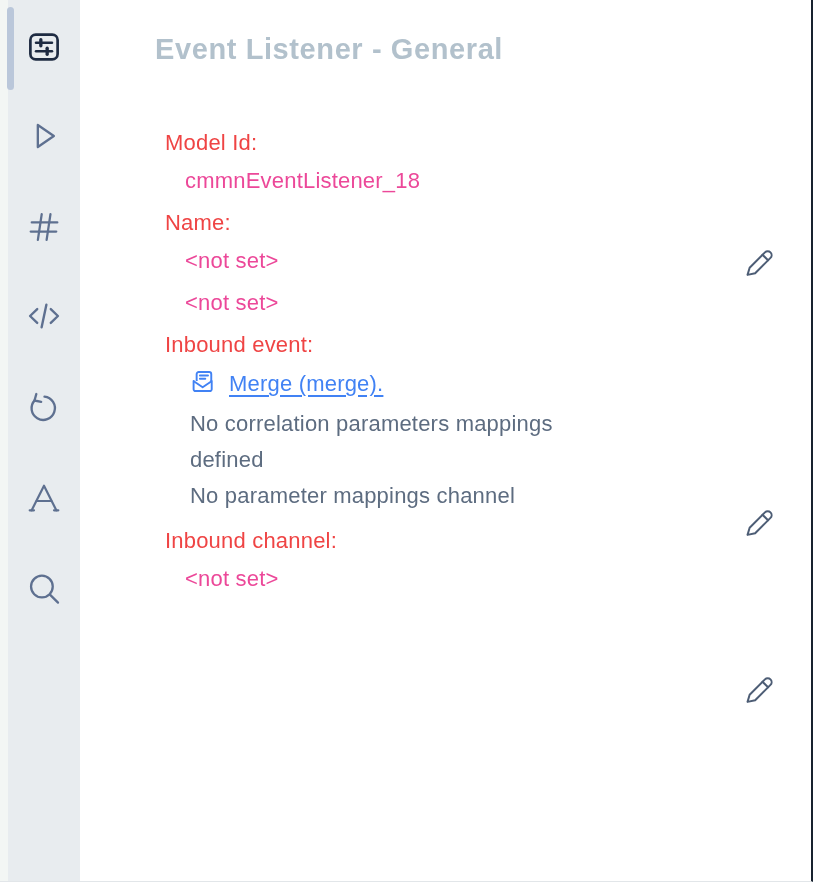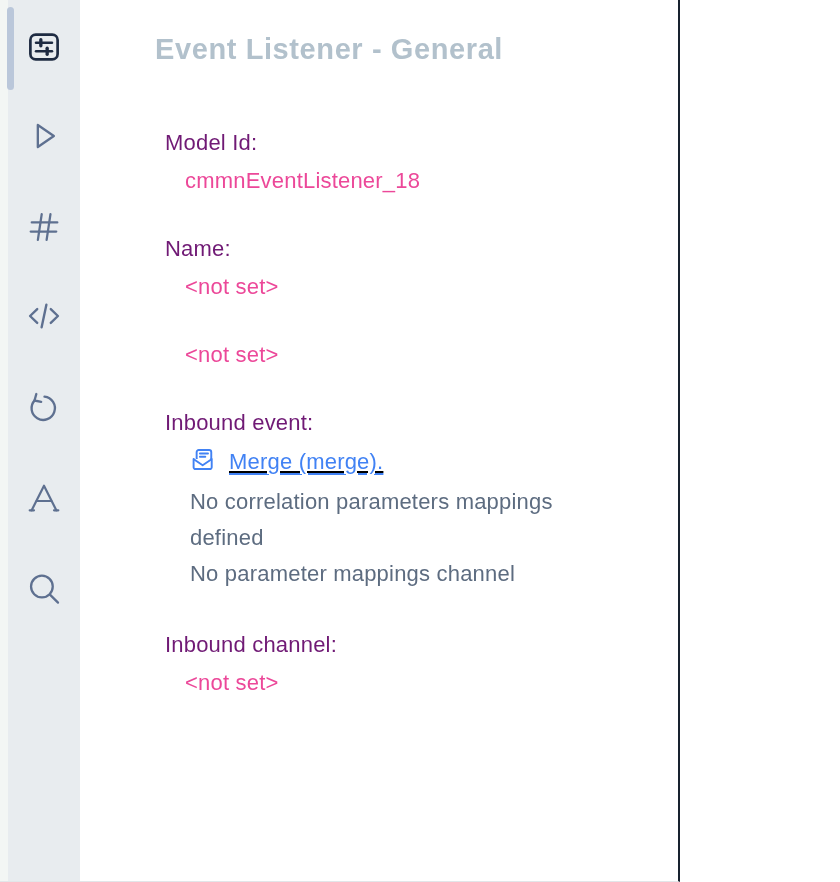--- a/index.html
+++ b/index.html
@@ -1,19 +1,19 @@
 <!DOCTYPE html>
 <html><head>
 <meta charset="utf-8">
 <style>
   html,body{margin:0;padding:0;background:#fff;}
   *{box-sizing:border-box;}
   .screen{
     position:relative;
-    width:680px;height:882px;
+    width:813px;height:882px;
     background:#ffffff;
     border-right:2px solid #18222f;
     border-bottom:1px solid #e2e6e9;
     font-family:"Liberation Sans", sans-serif;
     overflow:hidden;
   }
   
   .scroll-track{
     position:absolute;left:0;top:0;bottom:0;width:8px;
     background:#f3f6f4;
@@ -36,32 +36,32 @@
   .main{
     position:absolute;left:80px;top:0;right:0;bottom:0;
     padding:30px 0 0 75px;
   }
   .panel-title{
     margin:0;
     font-size:29px;line-height:38px;font-weight:700;
     letter-spacing:0.6px;color:#b2c1cc;
   }
   .fields{margin-left:10px;position:relative;}
-  .field{margin-top:38px;}
+  .field{margin-top:12px;}
   .field.first{margin-top:60px;}
   .field-label{
-    font-size:22px;line-height:30px;color:#701a75;letter-spacing:0.2px;
+    font-size:22px;line-height:30px;color:#ef4444;letter-spacing:0.2px;
   }
   .field-value{
     margin-top:8px;padding-left:20px;
     font-size:22px;line-height:30px;color:#ec4899;letter-spacing:0.2px;
   }
   .link-row{
     margin-top:8px;padding-left:25px;
-    display:flex;align-items:center;gap:12px;height:32px;text-decoration:underline;
+    display:flex;align-items:center;gap:12px;height:32px;
   }
   .event-link{
     font-size:22px;color:#4182f4;text-decoration:underline;
     text-underline-offset:4px;letter-spacing:0.2px;cursor:pointer;
   }
   .notes{
     margin-top:6px;padding-left:25px;max-width:440px;
     font-size:22px;line-height:36px;color:#5d6c80;letter-spacing:0.2px;
   }
   .group-divider{

